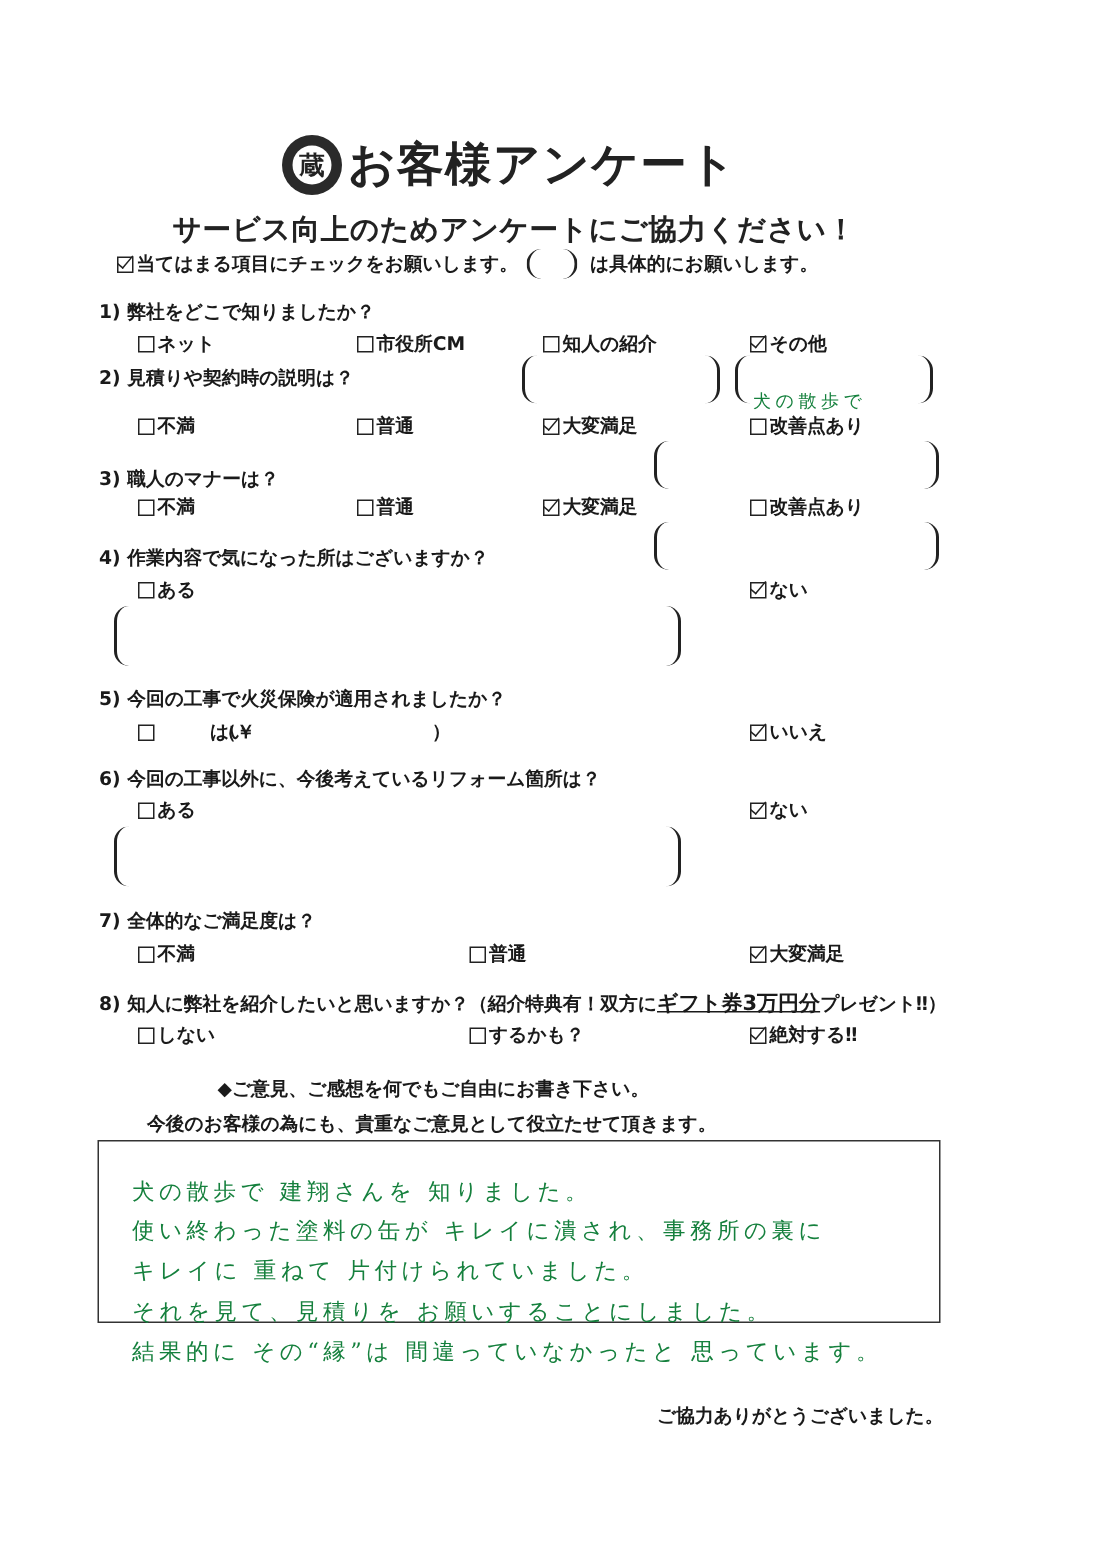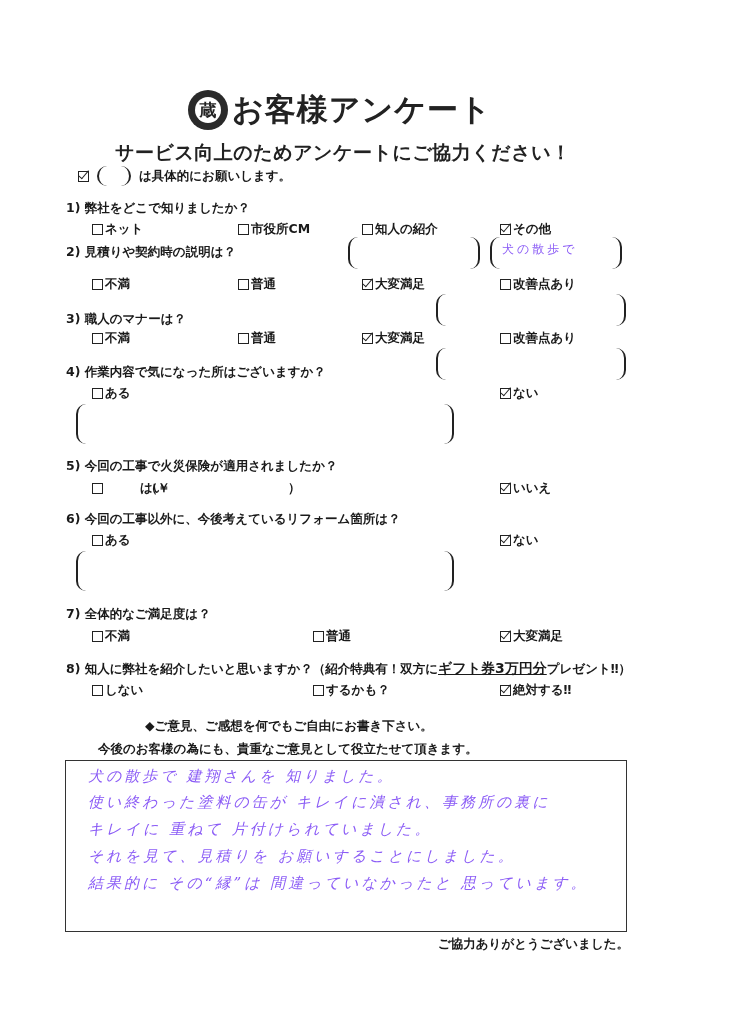--- a/index.html
+++ b/index.html
@@ -16,39 +16,40 @@
   .subtitle { left: 115px; top: 140px; font-size: 19px; font-weight: bold; color: #222; letter-spacing: 0.5px; }
   .instr { left: 78px; top: 166px; font-size: 12.5px; font-weight: bold; display: flex; align-items: center; white-space: nowrap; }
   .q { font-size: 12.5px; font-weight: bold; white-space: nowrap; }
   .opt { font-size: 12.5px; font-weight: bold; white-space: nowrap; display: flex; align-items: center; }
   .cb { display: inline-block; width: 11px; height: 11px; border: 1.3px solid #222;
         margin-right: 2px; position: relative; box-sizing: border-box; }
   .cb.checked::after { content: ""; position: absolute; left: 2px; top: -4px; width: 4px; height: 10px;
         border-right: 1.3px solid #222; border-bottom: 1.3px solid #222; transform: rotate(40deg); }
   .bracket { border-left: 2px solid #222; border-right: 2px solid #222; border-radius: 10px;
              border-top: 0; border-bottom: 0; box-sizing: border-box; }
-  .hw { font-family: "DejaVu Serif", serif; font-weight: normal; color: #8b5cf6; letter-spacing: 3px; }
-  .comment-box { left: 65px; top: 760px; width: 562px; height: 172px; border: 1.5px solid #333; box-sizing: border-box; font-style: italic; }
+  .hw { font-family: "DejaVu Serif", serif; font-weight: normal; color: #15803d; letter-spacing: 3px; margin-top: 18px; }
+  .comment-box { left: 65px; top: 760px; width: 562px; height: 122px; border: 1.5px solid #333; box-sizing: border-box; }
   .comment-line { position: absolute; left: 22px; font-size: 15px; }
   .ul { text-decoration: underline; font-size: 14px; }
 </style>
 </head>
 <body>
 
 <div class="abs title-wrap">
   <div class="logo">
     <div class="logo-inner">蔵</div>
   </div>
   <div class="title">お客様アンケート</div>
 </div>
 
 <div class="abs subtitle">サービス向上のためアンケートにご協力ください！</div>
 
 <div class="abs instr">
   <span class="cb checked"></span>
+  <span>当てはまる項目にチェックをお願いします。</span>
   <span class="bracket" style="display:inline-block;width:34px;height:20px;margin:0 8px 0 6px;"></span>
   <span>は具体的にお願いします。</span>
 </div>
 
 <div class="abs q" style="left:66px;top:200px;">
   <span>1)</span> <span>弊社をどこで知りましたか？</span>
 </div>
 <div class="abs opt" style="left:92px;top:221px;">
     <span class="cb"></span>
     <span>ネット</span>

